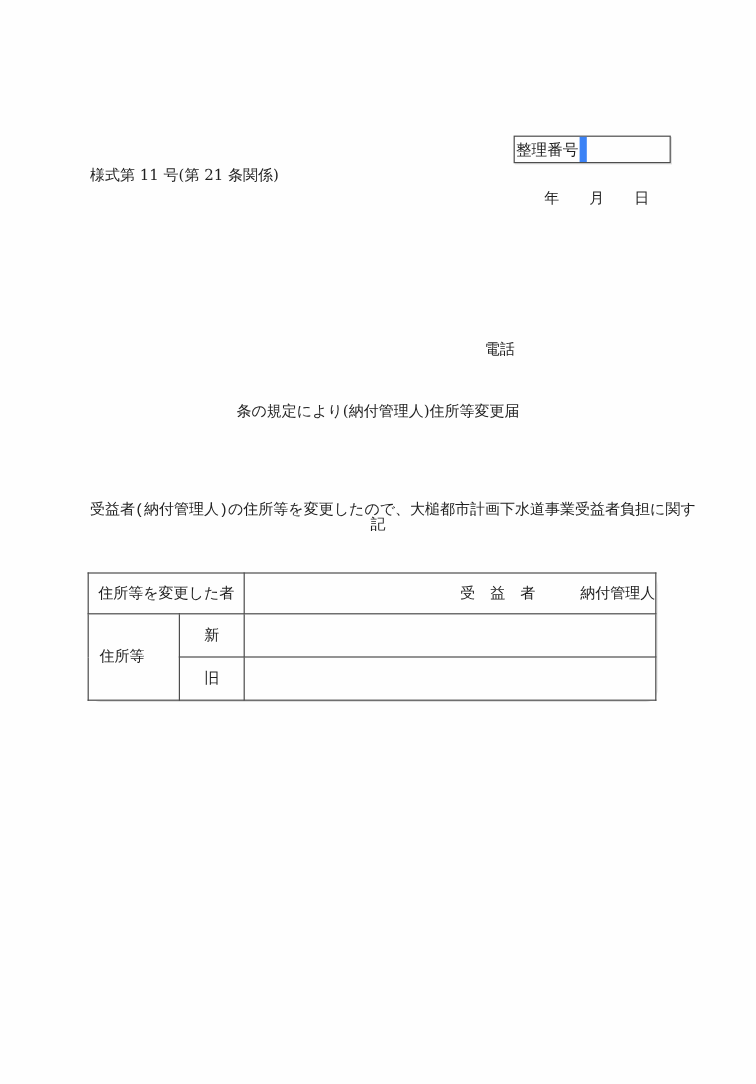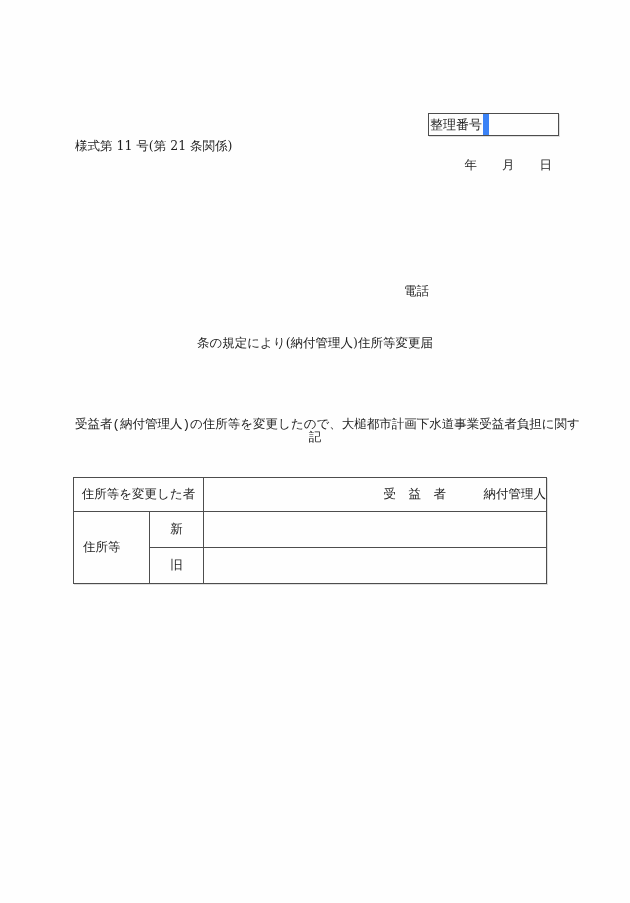--- a/index.html
+++ b/index.html
@@ -27,41 +27,42 @@
     background: #fefefe;
   }
   .ref-label {
     width: 60px; height: 100%;
     border-right: 6px solid #3b82f6;
     display: flex; align-items: center; justify-content: center;
     font-size: 13px;
   }
   .ref-value { flex: 1; }
 
-  .date-line { right: 78px; top: 157px; }
+  .date-line { right: 89px; top: 157px; }
 
   .addressee { left: 87px; top: 196px; }
 
   .applicant { left: 404px; top: 231px; line-height: 24px; }
 
   .doc-title { left: 0; top: 335px; width: 630px; text-align: center; }
 
   .body-text { left: 75px; top: 365px; width: 490px; line-height: 24px; white-space: pre; font-family: Liberation Mono, monospace; }
 
   .record-mark { left: 0; top: 429px; width: 630px; text-align: center; }
 
   .form-table {
     position: absolute;
     left: 73px; top: 477px;
     width: 473px;
     border-collapse: collapse;
     table-layout: fixed;
     font-size: 12.5px;
     color: #1f1f1f;
     box-shadow: 1px 1px 0 rgba(0,0,0,0.12);
+    border-radius: 10px;
   }
   .form-table td {
     border: 1px solid #4d4d4d;
     background: #fefefe;
     white-space: pre;
   }
   .row-header td { height: 34px; }
   .row-new td, .row-old td { height: 36px; }
   .cell-changed { text-align: center; }
   .cell-options { text-align: right; }

